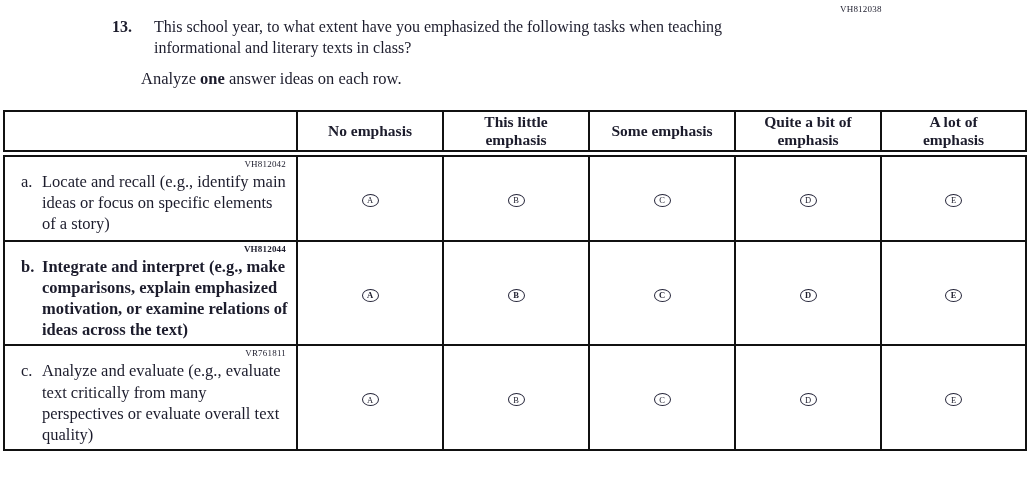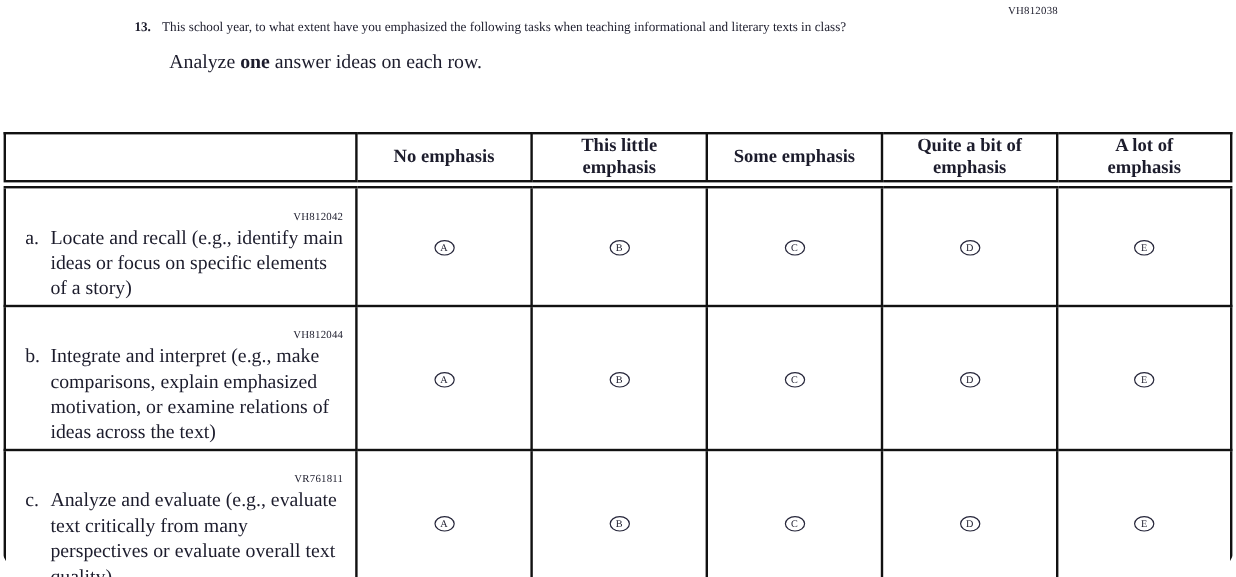--- a/index.html
+++ b/index.html
@@ -15,21 +15,21 @@
     border-radius: 30px;
   }
   .top-code {
     position: absolute;
     left: 840px;
     top: 4px;
     font-size: 9px;
     letter-spacing: 0.2px;
   }
   .question { position: absolute; left: 112px; top: 16px; }
-  .q-row { display: flex; gap: 1px; font-size: 11px; line-height: 1.32; }
+  .q-row { display: flex; gap: 20px; font-size: 16px; line-height: 1.32; }
   .q-num { font-weight: bold; min-width: 22px; }
   .q-text { max-width: 622px; }
   .q-instruction { margin-top: 11px; margin-left: 29px; font-size: 16.5px; }
   .bold { font-weight: bold; }
 
   table.grid {
     position: absolute;
     left: 3px;
     top: 110px;
     width: 1024px;
@@ -40,42 +40,42 @@
   .grid th, .grid td { border: 2px solid #111; }
   .grid thead th {
     height: 42px;
     font-size: 15.5px;
     font-weight: bold;
     text-align: center;
     vertical-align: middle;
     line-height: 1.15;
     border-bottom: 7px double #111;
   }
-  .label-cell { vertical-align: top; padding: 16px 8px 4px 0; }
+  .label-cell { vertical-align: top; padding: 0 8px 4px 0; }
   .cell-code { text-align: right; font-size: 9px; padding: 2px 2px 0 0; letter-spacing: 0.2px; }
   .label-line { display: flex; padding-left: 16px; font-size: 16.5px; line-height: 1.28; margin-top: 2px; }
   .letter { width: 21px; flex: none; }
   .label-text { max-width: 250px; }
   .opt { text-align: center; vertical-align: middle; }
   .bubble {
     display: inline-flex;
     width: 17px;
     height: 13px;
     border: 1px solid #26263a;
     border-radius: 50%;
     align-items: center;
     justify-content: center;
     font-size: 8.5px;
     line-height: 1;
     font-family: "Liberation Serif", serif;
     color: #1c1c2c;
     cursor: pointer;
   }
   tr.r-a td { height: 88px; }
-  tr.r-b td { height: 98px; }
+  tr.r-b td { height: 98px; font-weight: bold; }
   tr.r-c td { height: 96px; margin-left: 44px; }
 </style>
 </head>
 <body>
 
 <div class="page">
 
   <div class="top-code">VH812038</div>
 
   <div class="question">

